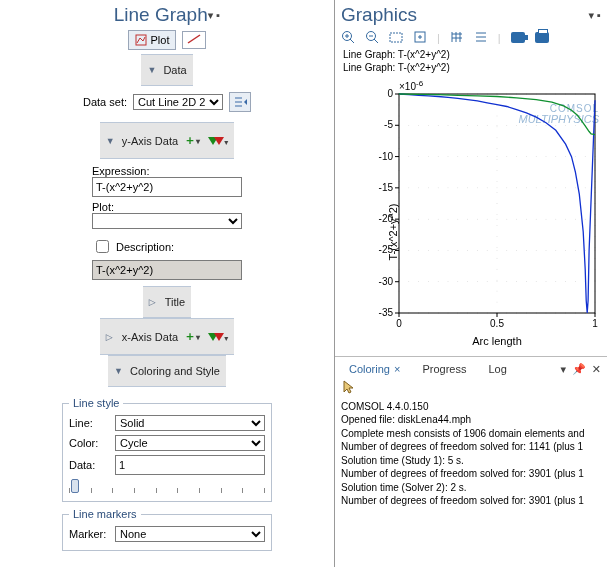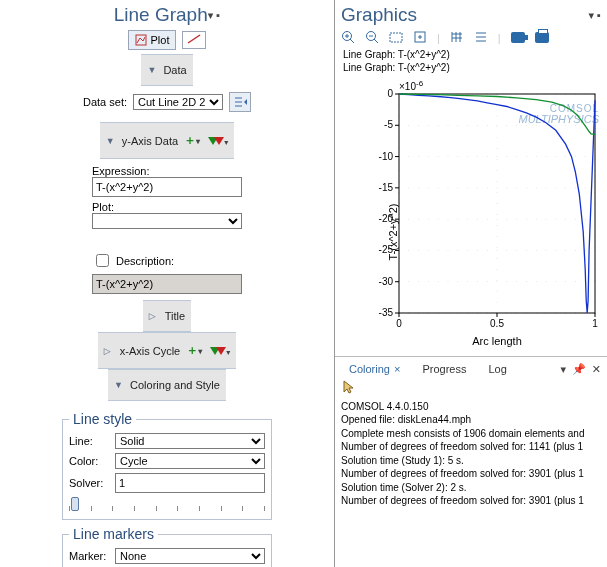--- a/index.html
+++ b/index.html
@@ -16,21 +16,21 @@
   .section-header .label { font-weight:normal; color:#222; flex:1; }
   .section-header .right-icons { display:flex; gap:8px; align-items:center; }
   .section-body { padding:6px; }
   .row { display:flex; align-items:center; margin-bottom:4px; gap:6px;}
   .row label { white-space:nowrap; }
   select { font-family:inherit; font-size:11px; height:16px; background:#fff; border:1px solid #7a7a7a; }
   input[type=text] { font-family:inherit; font-size:11px; height:20px; background:#fff; border:1px solid #7a7a7a; padding:0 3px; }
   input.shaded { background:#d8d5d0; }
   .checkbox-row { display:flex; align-items:center; gap:4px; margin: 0 0 4px 0; }
   fieldset { border:1px solid #b8c2d0; margin:4px 0 6px 0; padding:6px 6px 4px 6px; }
-  fieldset legend { color:#2a4c7a; font-size:14px; padding:0 4px; }
+  fieldset legend { color:#2a4c7a; font-size:11px; padding:0 4px; }
   .width-label { width:40px; }
   .slider-track { height:18px; position:relative; margin-top:2px; }
   .slider-ticks { position:absolute; left:0; right:0; top:9px; display:flex; justify-content:space-between; }
   .slider-ticks span { width:1px; height:5px; background:#888; }
   .slider-thumb { position:absolute; left:2px; top:0; width:8px; height:14px; background:#d8e2ee; border:1px solid #5a7aa8; border-radius:2px; }
   .icon-btn { width:22px; height:20px; border:1px solid #9aa6b8; background:#e8eef5; display:inline-flex; align-items:center; justify-content:center; cursor:pointer;}
   .plus-green { color:#1a8a1a; font-weight:bold; font-size:12px;}
   .tri { display:inline-block; width:0; height:0; border-left:5px solid transparent; border-right:5px solid transparent; border-top:8px solid #1a8a1a; }
   .tri.red { border-top-color:#c82020; }
   .mini-arrow { font-size:8px; color:#444; }
@@ -105,35 +105,35 @@
     <span class="right-icons">
       <span class="plus-green">＋<span class="mini-arrow">▾</span></span>
       <span><span class="tri"></span><span class="tri red" style="margin-left:-4px;"></span><span class="mini-arrow">▾</span></span>
     </span>
   </div>
   <div class="section-body">
     <div><label>Expression:</label></div>
     <input type="text" style="width: 100%;" value="T-(x^2+y^2)">
     <div style="margin-top:4px"><label>Plot:</label></div>
     <select style="width:100%"><option></option></select>
-    <div class="checkbox-row" style="margin-top:22px">
+    <div class="checkbox-row" style="margin-top:8px">
       <input type="checkbox" style="">
       <label>Description:</label>
     </div>
     <input type="text" class="shaded" style="width: 100%;" value="T-(x^2+y^2)">
   </div>
 
   <div class="section-header collapsed">
     <span class="arrow"></span>
     <span class="label">Title</span>
   </div>
 
   <div class="section-header collapsed">
     <span class="arrow"></span>
-    <span class="label">x-Axis Cycle</span>
+    <span class="label">x-Axis Data</span>
     <span class="right-icons">
       <span class="plus-green">＋<span class="mini-arrow">▾</span></span>
       <span><span class="tri"></span><span class="tri red" style="margin-left:-4px;"></span><span class="mini-arrow">▾</span></span>
     </span>
   </div>
 
   <div class="section-header">
     <span class="arrow"></span>
     <span class="label">Coloring and Style</span>
   </div>
@@ -142,21 +142,21 @@
       <legend>Line style</legend>
       <div class="row">
           <label class="width-label">Line:</label>
         <select style="flex:1"><option>Solid</option></select>
       </div>
       <div class="row">
           <label class="width-label">Color:</label>
         <select style="flex:1"><option>Cycle</option></select>
       </div>
       <div class="row">
-          <label class="width-label">Solver:</label>
+          <label class="width-label">Data:</label>
         <input type="text" style="flex: 1 1 0%;" value="1">
       </div>
       <div class="slider-track">
         <div class="slider-ticks">
             <span></span>
             <span></span>
             <span></span>
             <span></span>
             <span></span>
             <span></span>

